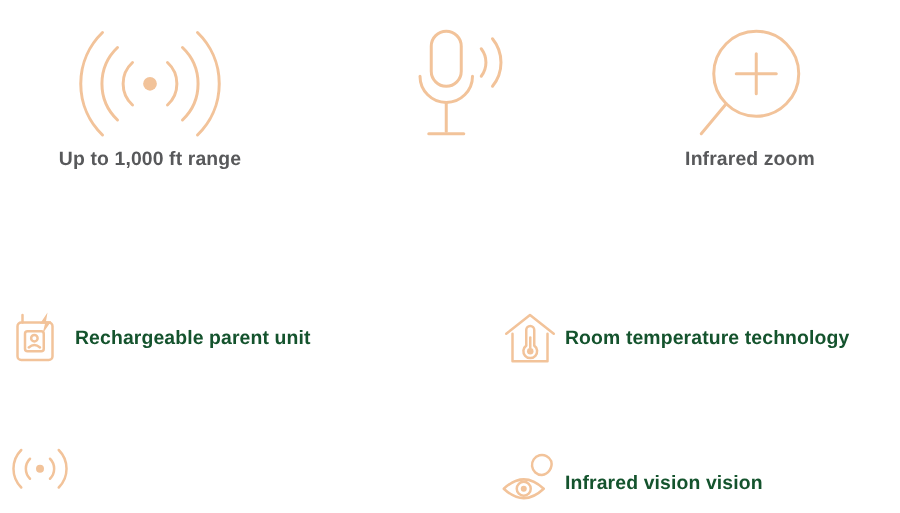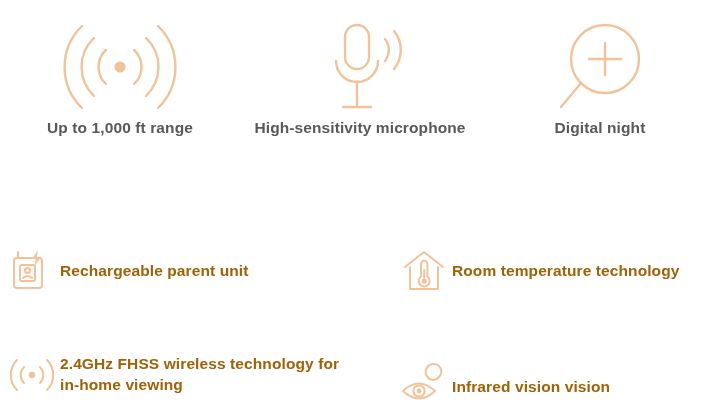--- a/index.html
+++ b/index.html
@@ -63,21 +63,21 @@
   .feature .f-icon {
     width: 56px;
     flex: 0 0 56px;
     display: flex;
     align-items: center;
     justify-content: center;
   }
   .feature .f-label {
     font-size: 15.5px;
     font-weight: bold;
-    color: #a16207;
+    color: #14532d;
     line-height: 1.35;
     letter-spacing: 0.1px;
   }
 
   #feat-rechargeable { left: 4px;   top: 246px; width: 340px; }
   #feat-roomtemp     { left: 396px; top: 246px; width: 330px; }
   #feat-fhss         { left: 4px;   top: 350px; width: 385px; }
   #feat-night        { left: 396px; top: 362px; width: 330px; }
 
   
@@ -111,33 +111,32 @@
       <div class="top-icon">
         <svg width="130" height="100" viewBox="0 0 130 100" aria-hidden="true">
           <rect x="50" y="8" width="24" height="44" rx="12" class="pk"></rect>
           <path class="pk" d="M41 44 A21 21 0 0 0 83 44"></path>
           <line class="pk" x1="62" y1="65" x2="62" y2="88"></line>
           <line class="pk" x1="48" y1="90" x2="76" y2="90"></line>
           <path class="pk" d="M90 22 A18 18 0 0 1 90 44"></path>
           <path class="pk" d="M99 14 A30 30 0 0 1 99 52"></path>
         </svg>
       </div>
-      <div class="top-label">High-sensitivity microphone</div>
     </div>
 
     <div class="top-col">
       <div class="top-icon">
         <svg width="130" height="100" viewBox="0 0 130 100" aria-hidden="true">
           <circle cx="70" cy="42" r="34" class="pk"></circle>
           <line class="pk" x1="70" y1="26" x2="70" y2="58"></line>
           <line class="pk" x1="54" y1="42" x2="86" y2="42"></line>
           <line class="pk" x1="46" y1="66" x2="26" y2="90"></line>
         </svg>
       </div>
-      <div class="top-label">Digital night</div>
+      <div class="top-label">Infrared zoom</div>
     </div>
 
   </div>
 
   <div class="feature" id="feat-rechargeable">
     <div class="f-icon">
       <svg width="50" height="50" viewBox="0 0 50 50" aria-hidden="true">
         <rect x="7" y="12" width="28" height="30" rx="3" class="pk-thin"></rect>
         <rect x="13" y="19" width="15" height="16" rx="2" class="pk-thin"></rect>
         <circle cx="20.5" cy="24.5" r="2.6" class="pk-thin"></circle>
@@ -165,24 +164,20 @@
   <div class="feature" id="feat-fhss">
     <div class="f-icon">
       <svg width="50" height="50" viewBox="0 0 50 50" aria-hidden="true">
         <circle cx="25" cy="25" r="3.2" class="pk-fill"></circle>
         <path class="pk-thin" d="M33 17 A11.3 11.3 0 0 1 33 33"></path>
         <path class="pk-thin" d="M17 17 A11.3 11.3 0 0 0 17 33"></path>
         <path class="pk-thin" d="M40 10 A21.2 21.2 0 0 1 40 40"></path>
         <path class="pk-thin" d="M10 10 A21.2 21.2 0 0 0 10 40"></path>
       </svg>
     </div>
-    <div class="f-label">
-      <span>2.4GHz FHSS wireless technology for</span><br>
-      <span>in-home viewing</span>
-    </div>
   </div>
 
   <div class="feature" id="feat-night">
     <div class="f-icon">
       <svg width="50" height="50" viewBox="0 0 50 50" aria-hidden="true">
         <path class="pk-thin" d="M4 29 q16 -15 32 0 q-16 15 -32 0 z"></path>
         <circle cx="20" cy="29" r="5.6" class="pk-thin"></circle>
         <circle cx="20" cy="29" r="2.4" class="pk-fill"></circle>
         <path class="pk-thin" d="M42 7 a8 8 0 1 0 -7.5 11 a9 9 0 0 0 7.5 -11 z"></path>
       </svg>

